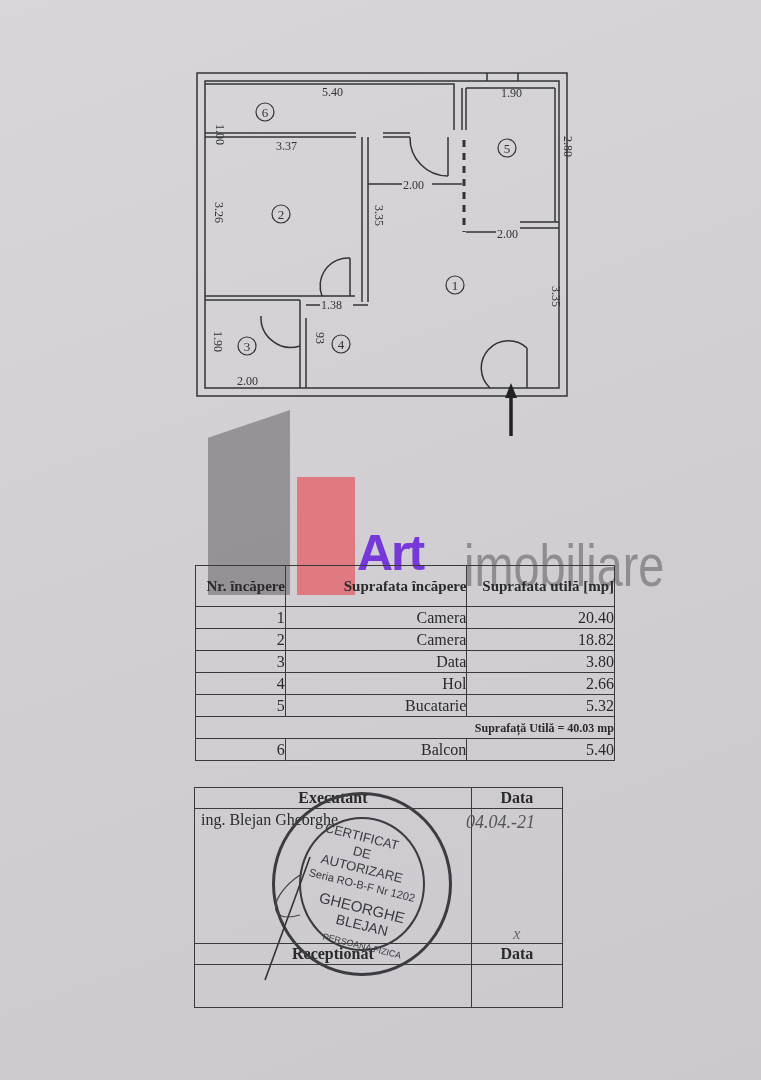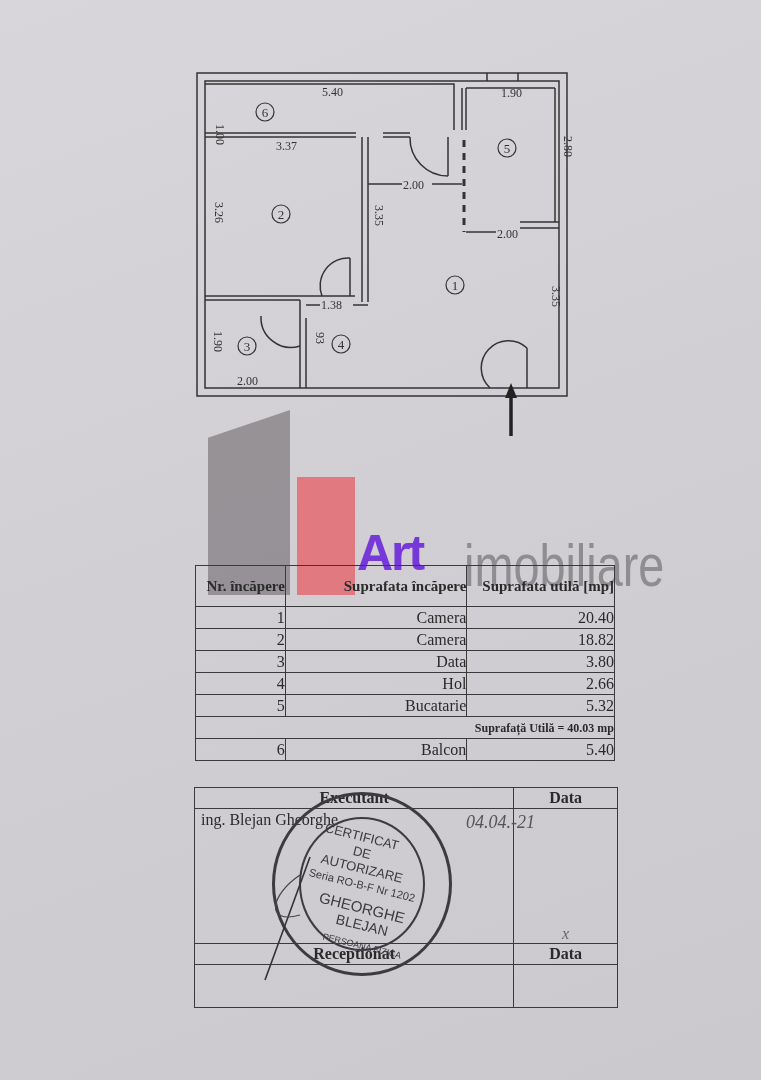--- a/index.html
+++ b/index.html
@@ -10,21 +10,21 @@
   .dim{font-family:"Liberation Serif",serif;font-size:12px;fill:#333;}
   .num{font-family:"Liberation Serif",serif;font-size:13px;fill:#333;}
   .logo-gray{position:absolute;left:208px;top:410px;width:82px;height:185px;background:#8f8b8f;clip-path:polygon(0 15%,100% 0,100% 100%,0 100%);opacity:.9;}
   .logo-red{position:absolute;left:297px;top:477px;width:58px;height:118px;background:#e0747b;opacity:.95;}
   .logo-art{position:absolute;left:357px;top:528px;font-family:"Liberation Sans",sans-serif;font-weight:bold;font-size:50px;color:#6d28d9;letter-spacing:-2px;line-height:1;opacity:.9;}
   .logo-imob{position:absolute;left:464px;top:536px;font-family:"Liberation Sans",sans-serif;font-size:60px;color:#8a878b;line-height:1;transform:scaleX(.78);transform-origin:left top;opacity:.9;}
   table.areas{position:absolute;left:195px;top:565px;width:420px;border-collapse:collapse;font-size:16px;}
   table.areas td{border:1.4px solid #3a3a3a;text-align:right;padding:0;height:21px;line-height:20px;background:transparent;}
   table.areas .hdr td{height:40px;line-height:17px;font-weight:bold;font-size:15px;}
   table.areas .sum td{font-weight:bold;font-size:12px;}
-  table.sign{position:absolute;left:194px;top:787px;width:424px;border-collapse:collapse;font-size:16px;}
+  table.sign{position:absolute;left:194px;top:787px;width:369px;border-collapse:collapse;font-size:16px;}
   table.sign td{border:1.4px solid #3a3a3a;padding:0;}
   .stamp{position:absolute;left:272px;top:792px;width:180px;height:184px;border:3px solid #3c3c40;border-radius:50%;box-sizing:border-box;}
   .stamp-inner{position:absolute;left:24px;top:22px;right:24px;bottom:22px;border:2px solid #3c3c40;border-radius:50%;}
   .stamp-text{position:absolute;left:0;right:0;text-align:center;font-family:"Liberation Sans",sans-serif;color:#3a3a3e;font-size:13px;transform:rotate(14deg);}
   .hand{position:absolute;font-family:"Liberation Serif",serif;font-style:italic;color:#555;font-size:18px;}
 </style>
 </head>
 <body>
 
 <div class="paper"></div>

